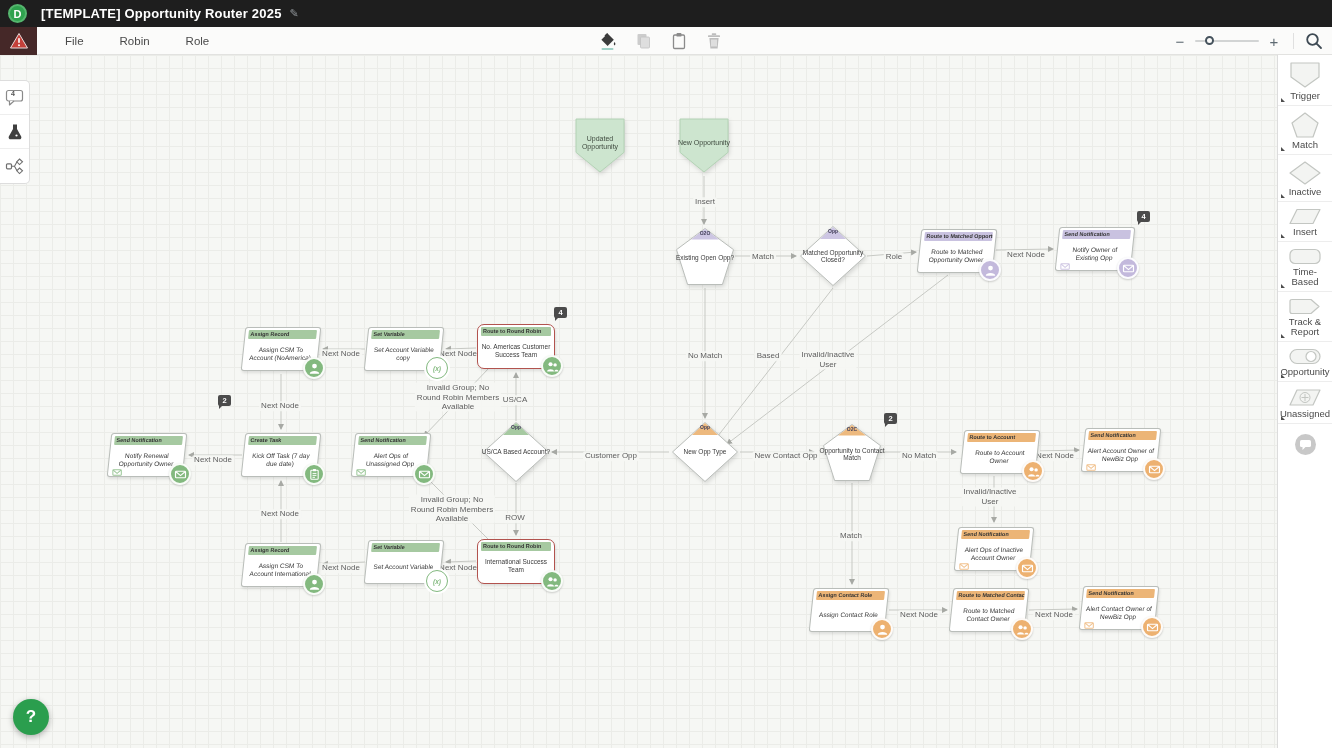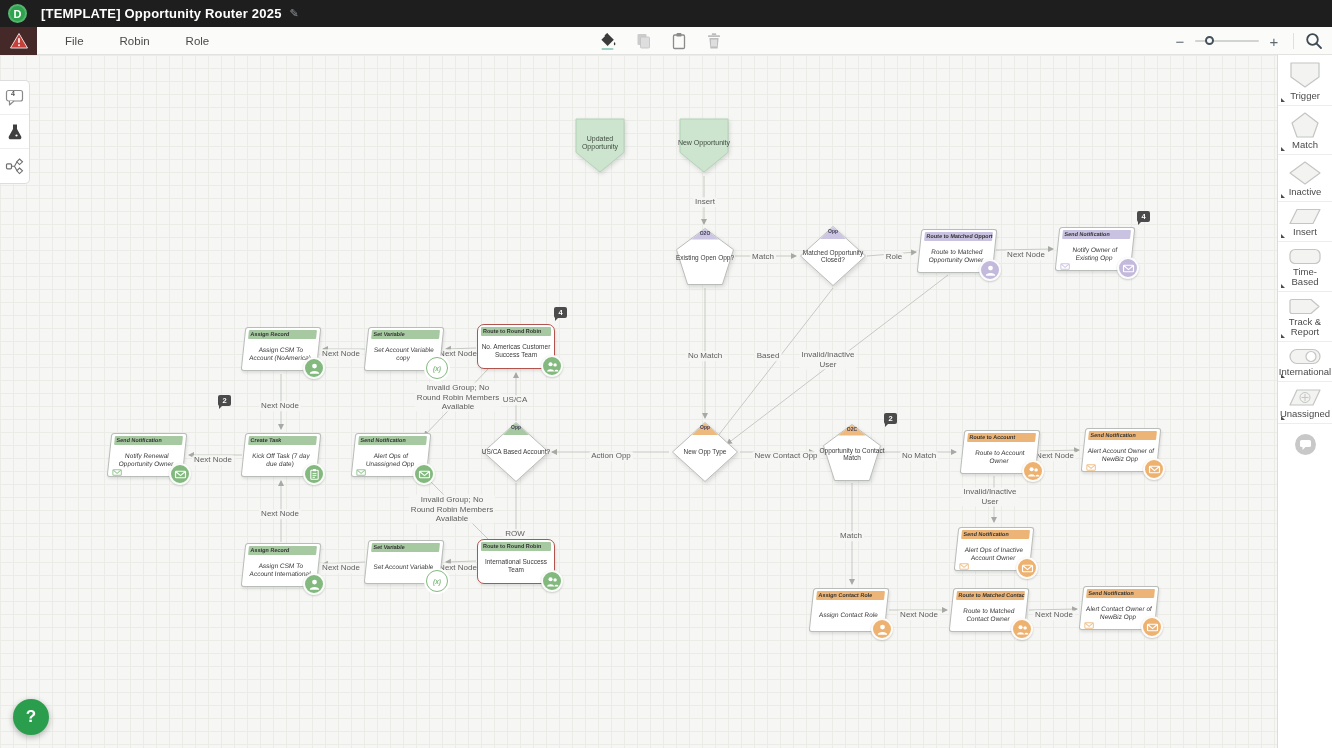--- a/index.html
+++ b/index.html
@@ -141,24 +141,24 @@
         <polyline points="1029,610 1077,609" fill="none" stroke="#c7c9c4" stroke-width="1" marker-end="url(#arr)"></polyline>
       </svg>
       <div class="edge-label" style="left: 705px; top: 202px;">Insert</div>
       <div class="edge-label" style="left: 763px; top: 257px;">Match</div>
       <div class="edge-label" style="left: 894px; top: 257px;">Role</div>
       <div class="edge-label" style="left: 1026px; top: 255px;">Next Node</div>
       <div class="edge-label" style="left: 705px; top: 356px;">No Match</div>
       <div class="edge-label" style="left: 768px; top: 356px;">Based</div>
       <div class="edge-label" style="left: 828px; top: 360px;">Invalid/Inactive
 User</div>
-      <div class="edge-label" style="left: 611px; top: 456px;">Action Opp</div>
+      <div class="edge-label" style="left: 611px; top: 456px;">Customer Opp</div>
       <div class="edge-label" style="left: 786px; top: 456px;">New Contact Opp</div>
       <div class="edge-label" style="left: 515px; top: 400px;">US/CA</div>
-      <div class="edge-label" style="left: 515px; top: 534px;">ROW</div>
+      <div class="edge-label" style="left: 515px; top: 518px;">ROW</div>
       <div class="edge-label" style="left: 458px; top: 354px;">Next Node</div>
       <div class="edge-label" style="left: 341px; top: 354px;">Next Node</div>
       <div class="edge-label" style="left: 280px; top: 406px;">Next Node</div>
       <div class="edge-label" style="left: 213px; top: 460px;">Next Node</div>
       <div class="edge-label" style="left: 280px; top: 514px;">Next Node</div>
       <div class="edge-label" style="left: 458px; top: 397px;">Invalid Group; No
 Round Robin Members
 Available</div>
       <div class="edge-label" style="left: 452px; top: 509px;">Invalid Group; No
 Round Robin Members
@@ -556,21 +556,21 @@
             <path d="M3,1.5 H22 L30,8.5 L22,15.5 H3 Q1,15.5 1,13.5 V3.5 Q1,1.5 3,1.5 Z" fill="#f3f4f2" stroke="#c3c6c2" stroke-width="1.2" stroke-linejoin="round"></path>
           </svg>
           <div class="pal-label">Track &amp; Report</div>
           <div class="drag-corner"></div>
         </div>
         <div class="pal-item">
           <svg width="32" height="17" viewBox="0 0 32 17">
             <rect x="1" y="1.5" width="30" height="14" rx="7" fill="#f3f4f2" stroke="#c3c6c2" stroke-width="1.2"></rect>
             <circle cx="22" cy="8.5" r="5" fill="#fff" stroke="#c3c6c2" stroke-width="1.2"></circle>
           </svg>
-          <div class="pal-label">International</div>
+          <div class="pal-label">Opportunity</div>
           <div class="drag-corner"></div>
         </div>
         <div class="pal-item">
           <svg width="32" height="19" viewBox="0 0 32 19">
             <path d="M8,2 H31 L24,17 H1 Z" fill="#f3f4f2" stroke="#c3c6c2" stroke-width="1.2" stroke-linejoin="round"></path>
             <circle cx="16" cy="9.5" r="5" fill="none" stroke="#c3c6c2" stroke-width="1"></circle>
             <path d="M16,6 V13 M12.5,9.5 H19.5" stroke="#c3c6c2" stroke-width="1"></path>
           </svg>
           <div class="pal-label">Unassigned</div>
           <div class="drag-corner"></div>

